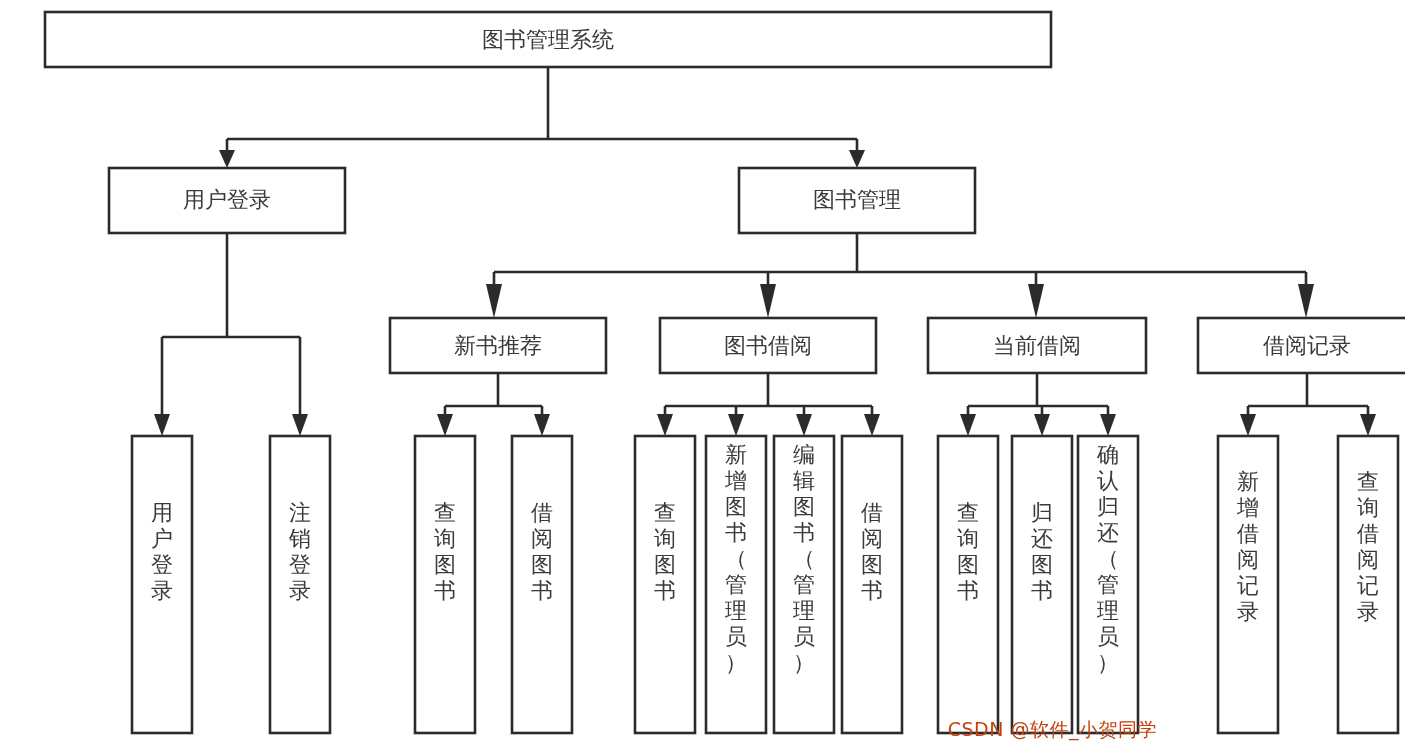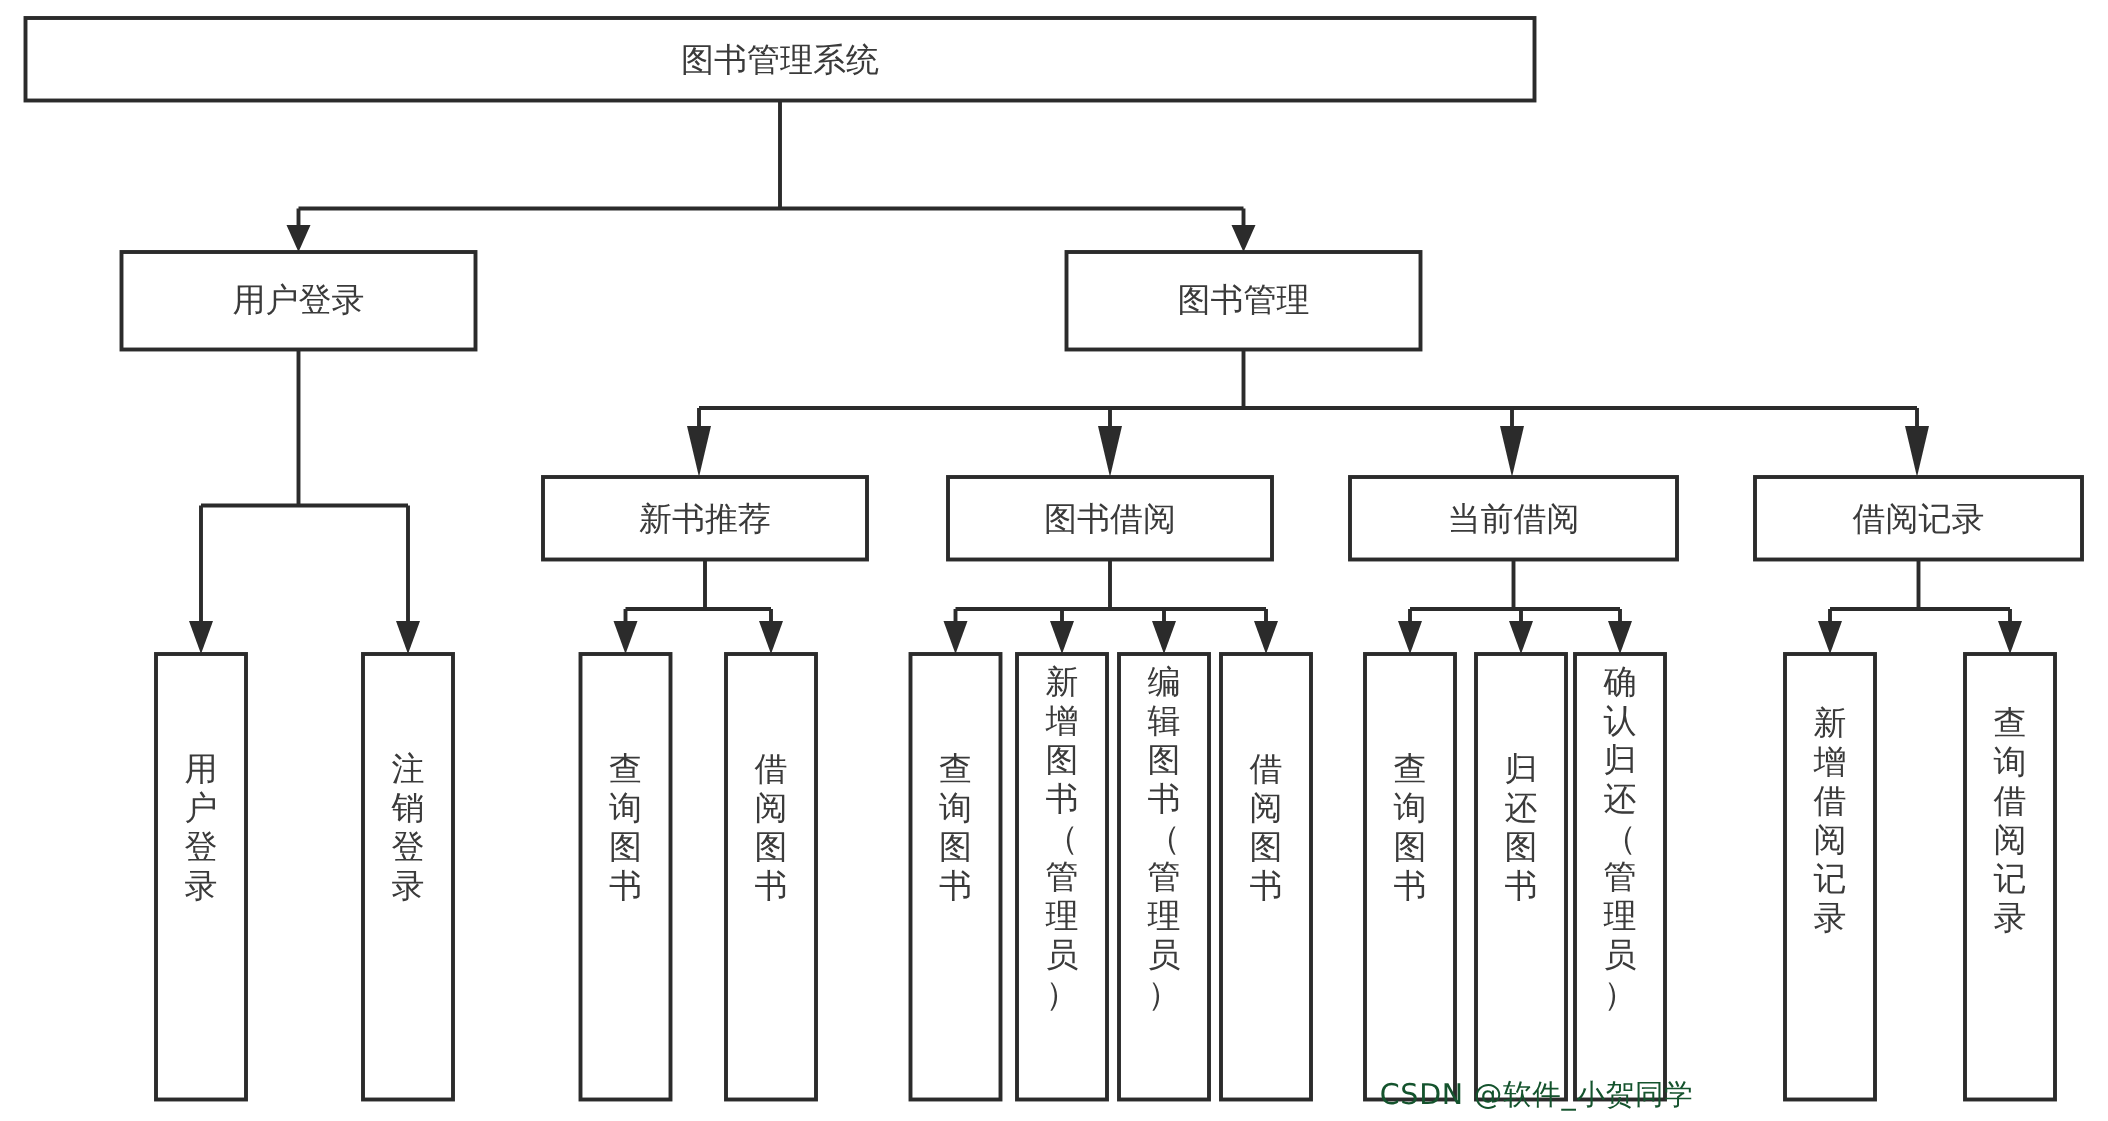--- a/index.html
+++ b/index.html
@@ -11,20 +11,21 @@
     width: 1405px;
     height: 747px;
     font-family: "DejaVu Sans", "Liberation Sans", sans-serif;
     overflow: hidden;
     position: relative;
   }
   #diagram-root {
     position: relative;
     width: 1141px;
     height: 747px;
+    margin-left: 28px;
   }
   svg#flowchart {
     position: absolute;
     left: 0;
     top: 0;
     width: 1405px;
     height: 747px;
     display: block;
   }
   .node-box {
@@ -54,21 +55,21 @@
     font-family: "DejaVu Sans", "Liberation Sans", sans-serif;
     font-size: 22px;
     text-anchor: middle;
   }
   .watermark {
     position: absolute;
     right: 12px;
     bottom: 4px;
     font-family: "DejaVu Sans", "Liberation Sans", sans-serif;
     font-size: 19px;
-    color: #14532d;
+    color: #c2410c;
     white-space: nowrap;
     letter-spacing: 0.5px;
     user-select: none;
   }
 </style>
 </head>
 <body>
 
 <div id="diagram-root">
 

